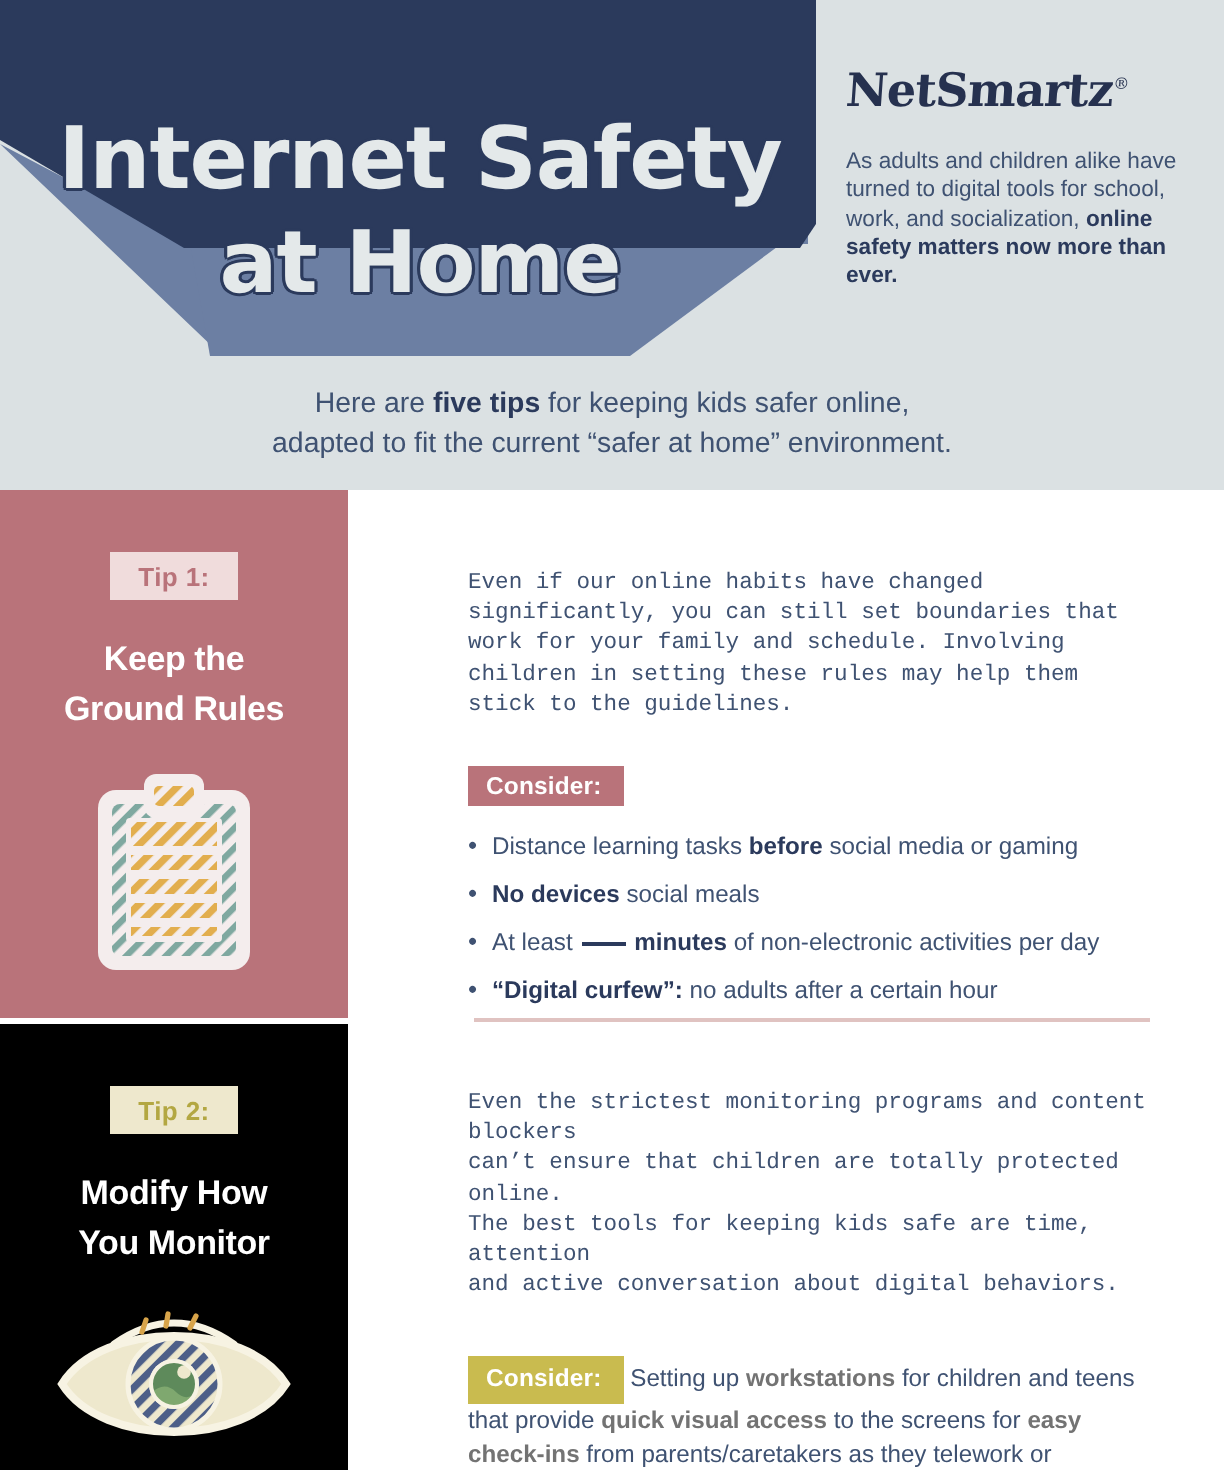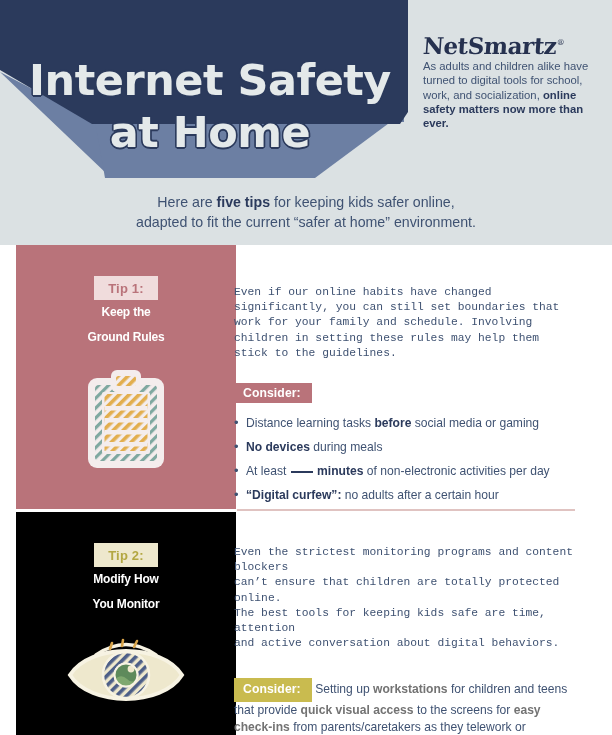--- a/index.html
+++ b/index.html
@@ -42,20 +42,21 @@
     color: #26314f;
     white-space: nowrap;
     transform: skewX(-4deg);
   }
   .brand-logo .reg {
     font-size: 8px;
     vertical-align: super;
     font-weight: normal;
   }
   .brand-copy {
+    margin-top: 15px;
     font-size: 11.3px;
     line-height: 14.3px;
     color: #3f5272;
   }
   .brand-copy .b { font-weight: bold; color: #2b3a5c; }
 
   .title-block {
     position: absolute;
     left: 0; top: 55px;
     width: 420px;
@@ -91,41 +92,41 @@
   
   .tip {
     position: absolute;
     left: 0; width: 612px;
   }
   .tip-1 { top: 245px; height: 264px; }
   .tip-2 { top: 512px; height: 223px; }
 
   .sidebar {
     position: absolute;
-    left: 16px; top: 0;
-    width: 220px; height: 100%;
+    left: 0; top: 0;
+    width: 174px; height: 100%;
     text-align: center;
   }
   .sidebar-rose  { background: #b9737a; }
   .sidebar-olive { background: #000000; }
 
   .tip-badge {
     display: inline-block;
     margin-top: 31px;
     padding: 5px 14px 4px 14px;
     font-size: 13px;
     font-weight: bold;
     letter-spacing: 0.2px;
   }
   .badge-rose  { background: #f0dcdc; color: #b9737a; }
   .badge-olive { background: #eee8cd; color: #b3a742; }
 
   .tip-title {
-    margin-top: 0;
-    font-size: 12px;
+    margin-top: 17px;
+    font-size: 17px;
     line-height: 25px;
     font-weight: bold;
     color: #ffffff;
     letter-spacing: -0.2px;
   }
 
   .icon-wrap {
     margin-top: 18px;
     display: flex;
     justify-content: center;
@@ -271,21 +272,21 @@
 
     <div class="content" style="top:40px;">
       <div class="body-copy">Even if our online habits have changed significantly, you can still set boundaries that work for your family and schedule. Involving children in setting these rules may help them stick to the guidelines.</div>
 
       <div style="margin-top:22px;">
         <span class="consider-tag tag-rose">Consider:</span>
       </div>
 
       <ul class="bullets">
         <li><span>Distance learning tasks </span><span class="b">before</span><span> social media or gaming</span></li>
-        <li><span></span><span class="b">No devices</span><span> during meals</span></li>
+        <li><span></span><span class="b">No devices</span><span> social meals</span></li>
         <li><span>At least </span><span class="blank-line"></span> <span class="b">minutes</span><span> of non-electronic activities per day</span></li>
         <li><span></span><span class="b">“Digital curfew”:</span><span> no adults after a certain hour</span></li>
       </ul>
     </div>
   </div>
 
   <div class="divider"></div>
 
   <div class="tip tip-2">
 

